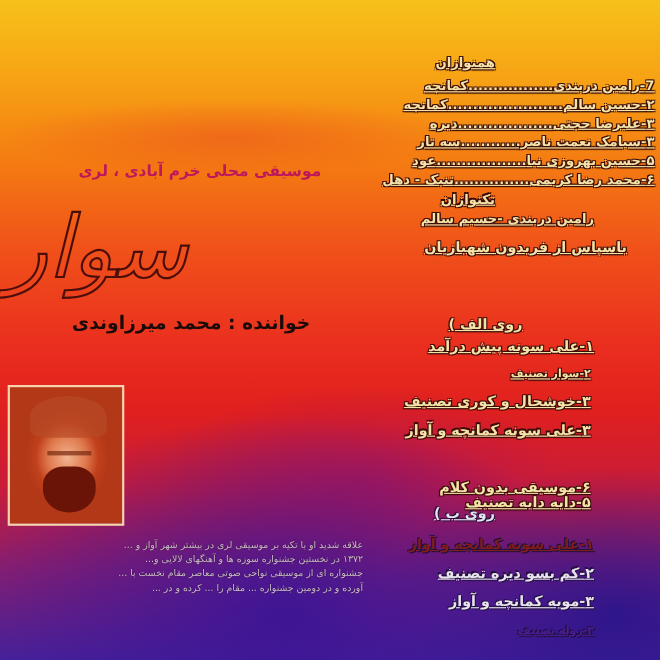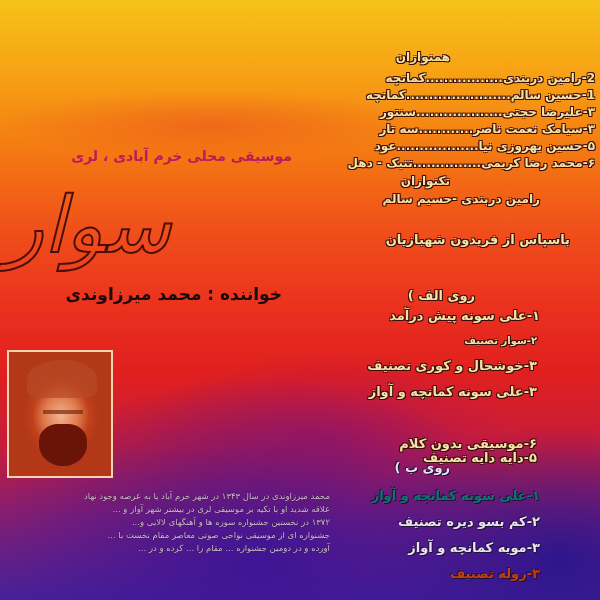--- a/index.html
+++ b/index.html
@@ -8,21 +8,21 @@
   .bg{position:absolute;inset:0;
     background:
       radial-gradient(ellipse 420px 260px at 260px 560px, rgba(60,20,150,0.95), rgba(60,20,150,0) 70%),
       radial-gradient(ellipse 300px 180px at 560px 560px, rgba(40,20,140,0.9), rgba(40,20,140,0) 75%),
       radial-gradient(ellipse 250px 120px at 330px 440px, rgba(170,20,90,0.7), rgba(170,20,90,0) 75%),
       linear-gradient(180deg,#f6c21a 0%,#f7a214 12%,#f47a12 25%,#f0501a 38%,#ea2f1e 52%,#e0201e 62%,#c81c3a 74%,#8a1f6e 86%,#46229a 100%);}
   .haze{position:absolute;left:0;top:90px;width:420px;height:70px;
     background:radial-gradient(ellipse at center, rgba(235,80,30,0.55), rgba(235,80,30,0) 70%);}
   .txt{position:absolute;direction:rtl;color:#f3e3a8;font-weight:bold;
     text-shadow:1px 1px 0 #3a0d08,-1px 1px 0 #3a0d08,1px -1px 0 #3a0d08,-1px -1px 0 #3a0d08;
-    white-space:nowrap;}
+    white-space:nowrap;text-decoration:underline;}
   .section-title{font-size:12px;}
   .list-line{font-size:12px;line-height:16px;}
   .dots{letter-spacing:0;color:#f3e3a8;}
   .subtitle{position:absolute;right:308px;top:148px;font-size:14px;font-weight:bold;color:#be185d;direction:rtl;white-space:nowrap;}
   .title{position:absolute;left:6px;top:180px;font-size:78px;font-family:"DejaVu Serif",serif;font-style:italic;
     color:transparent;-webkit-text-stroke:2px #4a0e0a;direction:rtl;white-space:nowrap;letter-spacing:6px;}
   .singer{position:absolute;right:318px;top:284px;font-size:17px;font-weight:bold;color:#1a0a08;direction:rtl;white-space:nowrap;}
   .photo{position:absolute;left:7px;top:350px;width:106px;height:128px;border:2px solid #f5d4b0;
     background:radial-gradient(ellipse 38px 44px at 52px 64px,#f2b490 0%,#e07a4e 45%,#c0401c 75%,#b23818 100%);
     box-sizing:border-box;overflow:hidden;}
@@ -34,70 +34,69 @@
 </style>
 </head>
 <body>
 
 <div class="bg"></div>
 <div class="haze"></div>
 
 <div class="txt section-title" style="right:150px;top:50px;">همنوازان</div>
 <div>
   <div class="txt list-line" style="right:5px;top:70px;">
-    <span>2-رامین دربندی</span><span class="dots">.................</span><span>کمانچه</span>
+    <span>7-رامین دربندی</span><span class="dots">.................</span><span>کمانچه</span>
   </div>
   <div class="txt list-line" style="right:5px;top:87px;">
-    <span>1-حسین سالم</span><span class="dots">.......................</span><span>کمانچه</span>
+    <span>۲-حسین سالم</span><span class="dots">.......................</span><span>کمانچه</span>
   </div>
   <div class="txt list-line" style="right:5px;top:104px;">
-    <span>۳-علیرضا حجتی</span><span class="dots">...................</span><span>سنتور</span>
+    <span>۳-علیرضا حجتی</span><span class="dots">...................</span><span>دیره</span>
   </div>
   <div class="txt list-line" style="right:5px;top:121px;">
     <span>۳-سیامک نعمت ناصر</span><span class="dots">............</span><span>سه تار</span>
   </div>
   <div class="txt list-line" style="right:5px;top:138px;">
     <span>۵-حسین بهروزی نیا</span><span class="dots">..................</span><span>عود</span>
   </div>
   <div class="txt list-line" style="right:5px;top:155px;">
     <span>۶-محمد رضا کریمی</span><span class="dots">...............</span><span>تنبک - دهل</span>
   </div>
 </div>
 
 <div class="txt section-title" style="right:150px;top:174px;">تکنوازان</div>
 <div class="txt list-line" style="right:60px;top:191px;">رامین دربندی -حسیم سالم</div>
-<div class="txt list-line" style="right:30px;top:218px;font-size:13px;margin-top:14px;">باسپاس از فریدون شهبازیان</div>
+<div class="txt list-line" style="right:30px;top:218px;font-size:13px;">باسپاس از فریدون شهبازیان</div>
 
 <div class="subtitle">موسیقی محلی خرم آبادی ، لری</div>
 <div class="title">سوار</div>
 <div class="singer">خواننده : محمد میرزاوندی</div>
 
 <div class="txt list-line" style="right:125px;top:288px;font-size:13px;">روی الف )</div>
 <div>
   <div class="txt list-line" style="right:60px;top:308px;font-size:13px;">۱-علی سونه پیش درآمد</div>
   <div class="txt list-line" style="right:63px;top:333px;font-size:10px;">۲-سوار تصنیف</div>
   <div class="txt list-line" style="right:63px;top:358px;font-size:13px;">۳-خوشحال و کوری تصنیف</div>
   <div class="txt list-line" style="right:63px;top:384px;font-size:13px;text-align:right;">۳-علی سونه کمانچه و آواز</div>
   <div class="txt list-line" style="right:63px;top:410px;font-size:13px;margin-top:40px;">۵-دایه دایه تصنیف</div>
   <div class="txt list-line" style="right:63px;top:436px;font-size:13px;">۶-موسیقی بدون کلام</div>
 </div>
 
 <div class="txt list-line" style="right:150px;top:460px;font-size:13px;color:#e8e4ee;text-shadow:1px 1px 0 #20103a,-1px -1px 0 #20103a;">روی ب )</div>
 <div>
-  <div class="txt list-line" style="right:60px;top:488px;font-size:13px;color:#0f766e;text-shadow:1px 1px 0 #20103a,-1px -1px 0 #20103a;">۱-علی سونه کمانچه و آواز</div>
+  <div class="txt list-line" style="right:60px;top:488px;font-size:13px;color:#7f1d1d;text-shadow:1px 1px 0 #20103a,-1px -1px 0 #20103a;">۱-علی سونه کمانچه و آواز</div>
   <div class="txt list-line" style="right:60px;top:514px;font-size:13px;color:#e8e4ee;text-shadow:1px 1px 0 #20103a,-1px -1px 0 #20103a;">۲-کم بسو دیره تصنیف</div>
   <div class="txt list-line" style="right:60px;top:540px;font-size:13px;color:#e8e4ee;text-shadow:1px 1px 0 #20103a,-1px -1px 0 #20103a;">۳-مویه کمانچه و آواز</div>
-  <div class="txt list-line" style="right:60px;top:566px;font-size:13px;color:#c2410c;text-shadow:1px 1px 0 #20103a,-1px -1px 0 #20103a;">۳-روله تصنیف</div>
+  <div class="txt list-line" style="right:60px;top:566px;font-size:10px;color:#4c1d95;text-shadow:1px 1px 0 #20103a,-1px -1px 0 #20103a;">۳-روله تصنیف</div>
 </div>
 
 <div class="photo">
   <div class="hair"></div>
   <div class="eyes"></div>
   <div class="beard"></div>
 </div>
 
 <div class="bio">
-  <div>محمد میرزاوندی در سال ۱۳۴۳ در شهر خرم آباد پا به عرصه وجود نهاد</div>
   <div>علاقه شدید او با تکیه بر موسیقی لری در بیشتر شهر آواز و ...</div>
   <div>۱۳۷۲ در نخستین جشنواره سوزه ها و آهنگهای لالایی و...</div>
   <div>جشنواره ای از موسیقی نواحی صوتی معاصر مقام نخست با ...</div>
   <div>آورده و در دومین جشنواره ... مقام را ... کرده و در ...</div>
 </div>
 
 </body></html>

